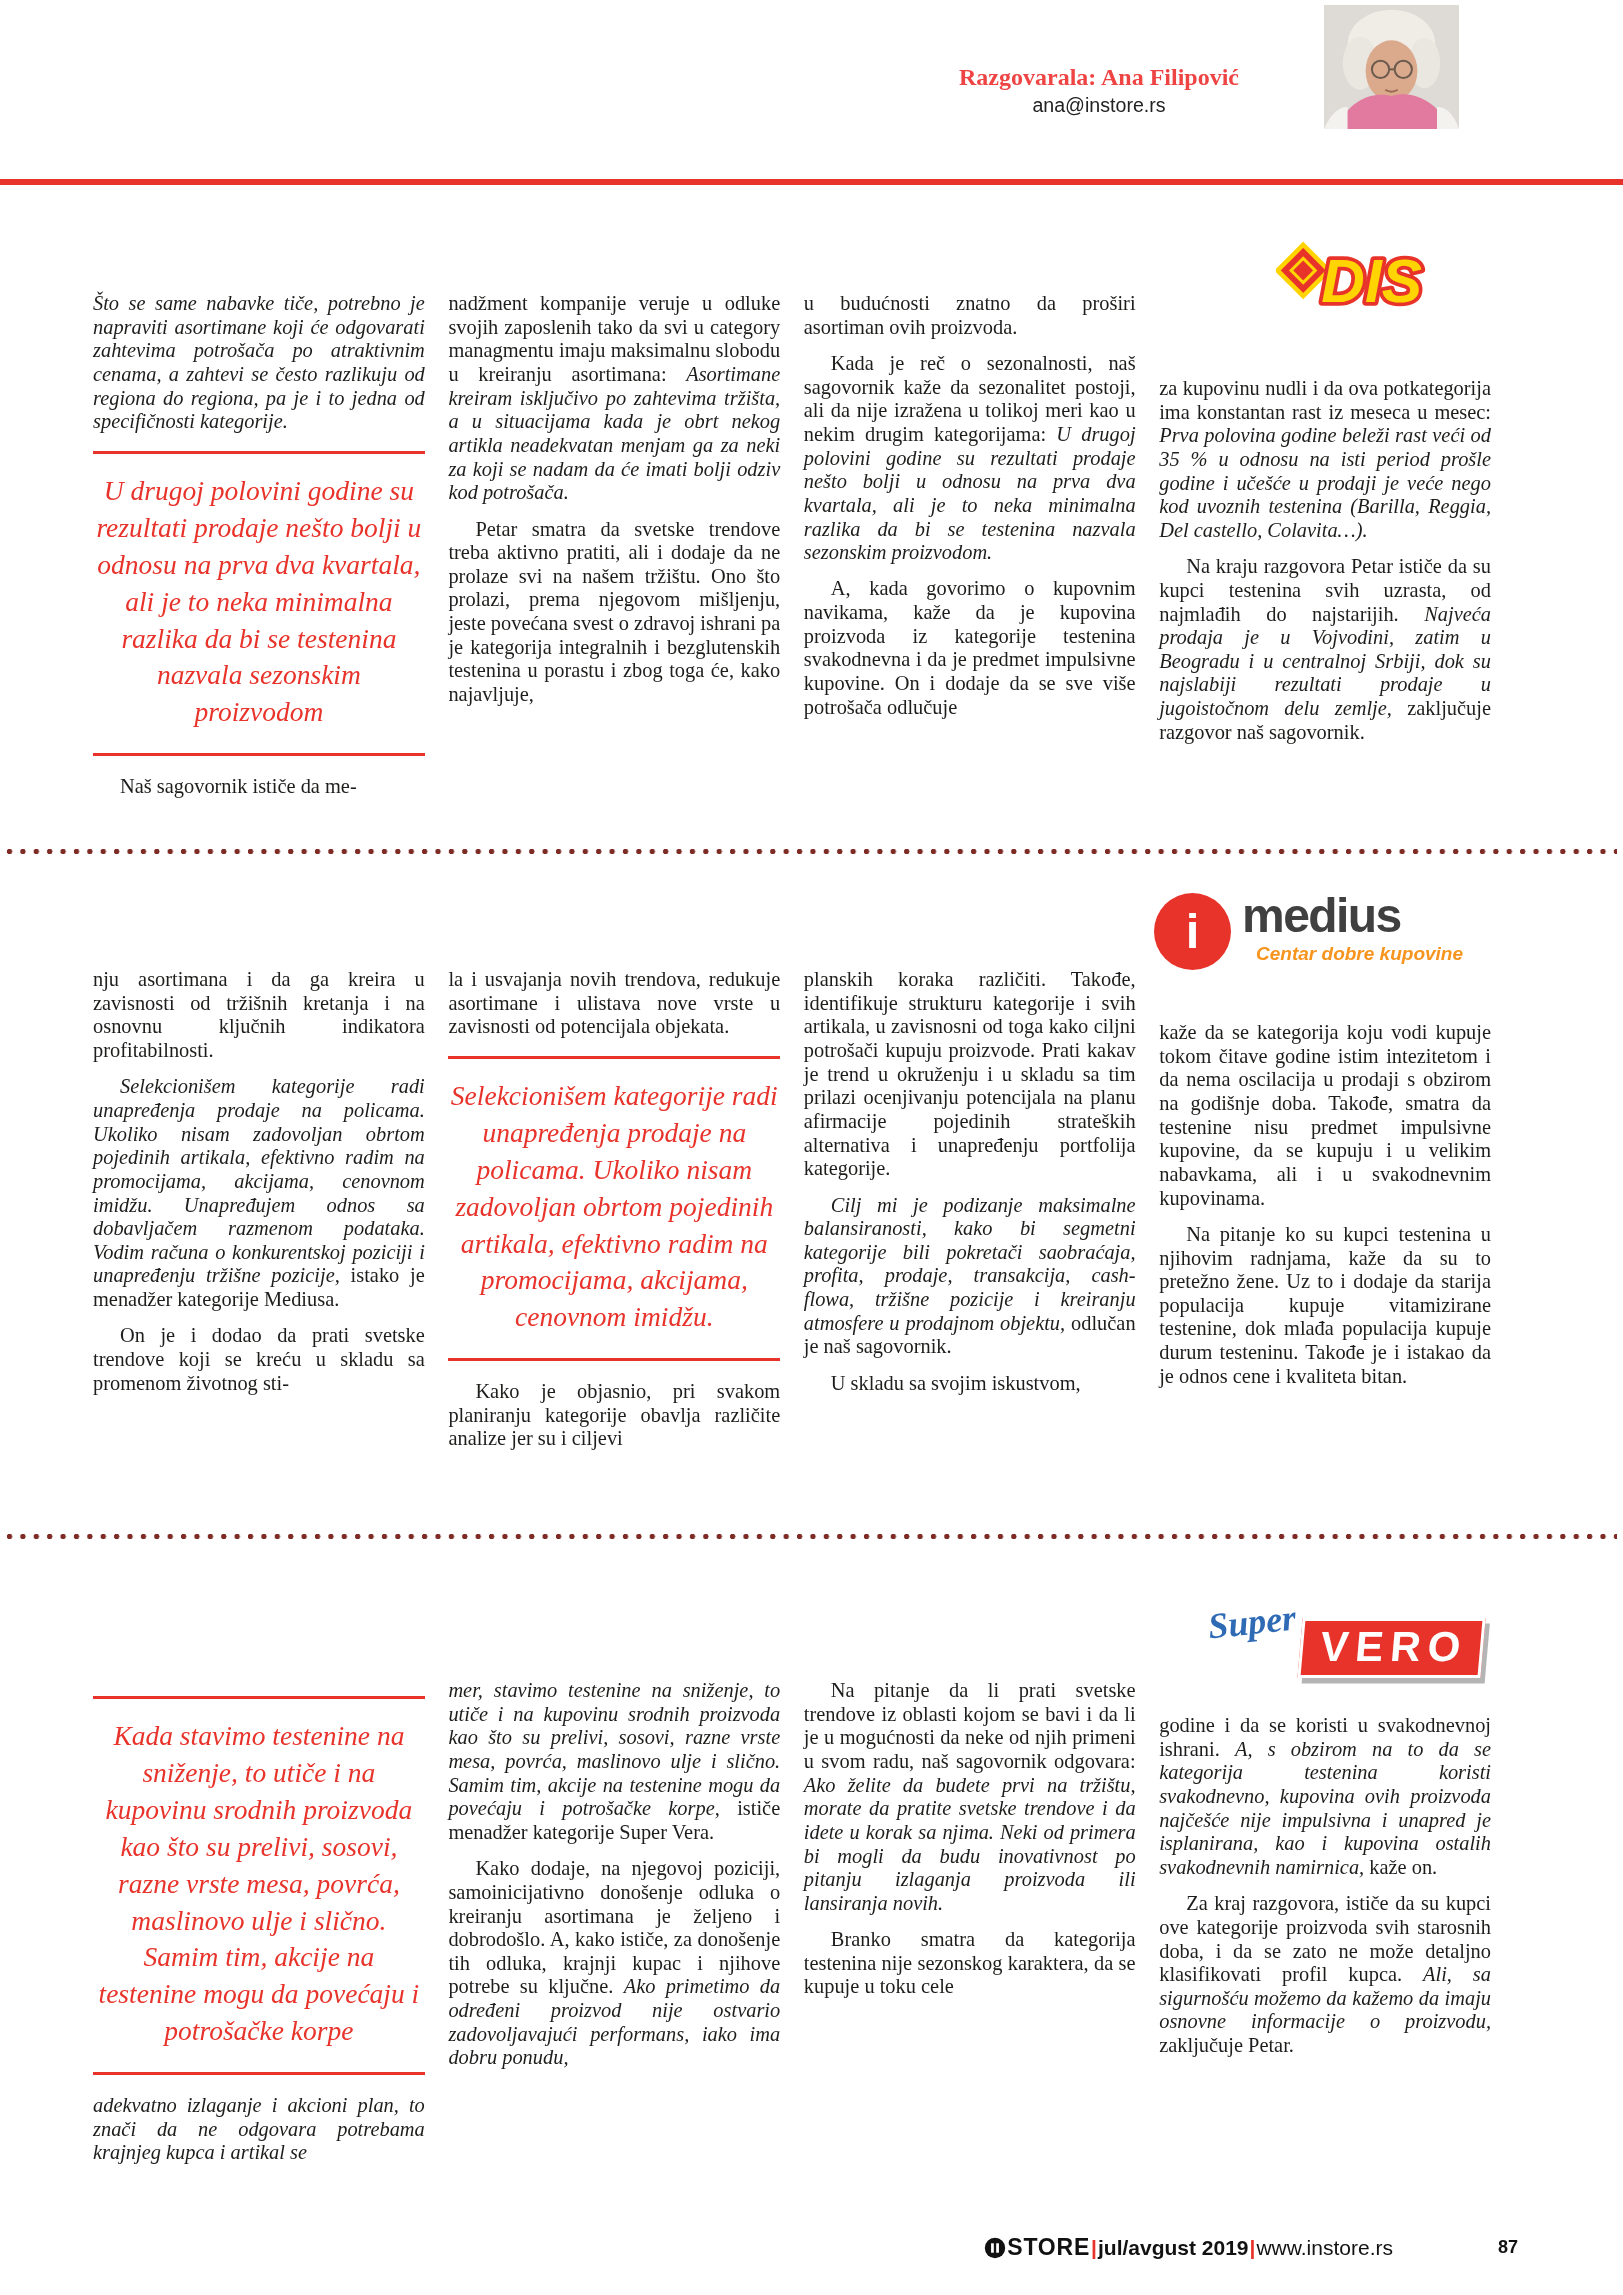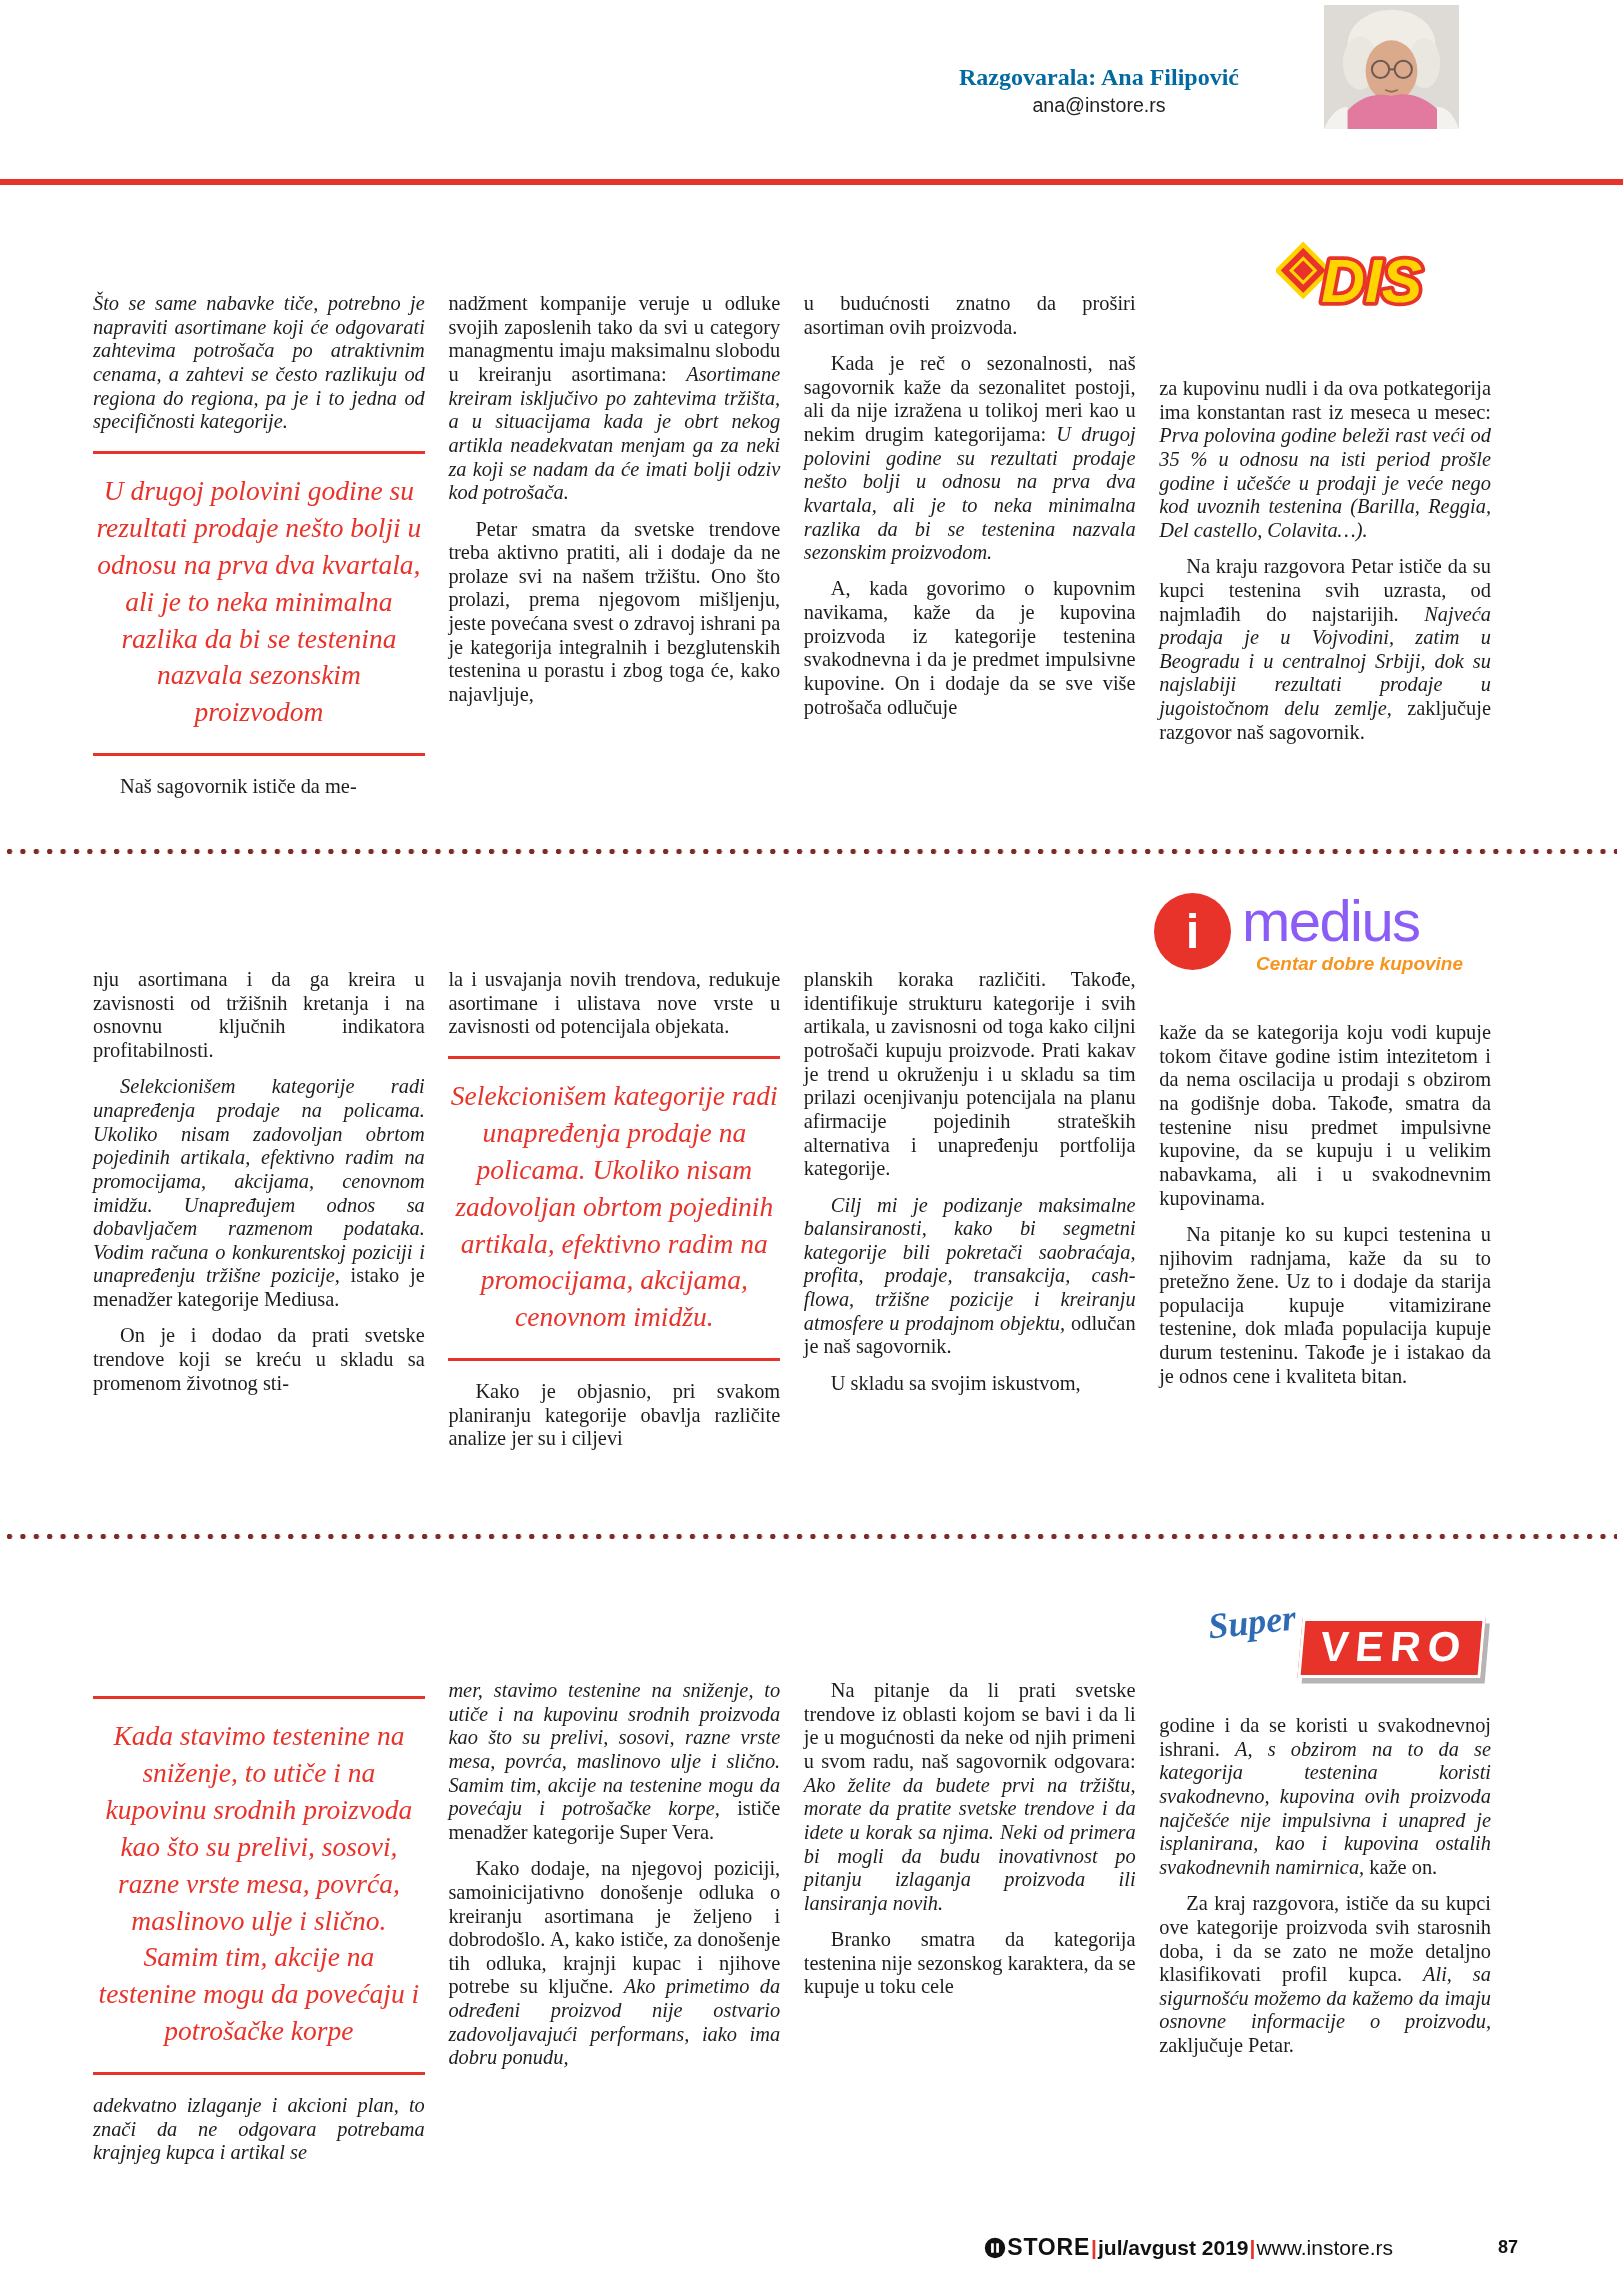--- a/index.html
+++ b/index.html
@@ -6,21 +6,21 @@
   html,body { background:#ffffff; }
   .page {
     position:relative; width:1623px; height:2295px; margin:0 auto;
     background:#ffffff; overflow:hidden;
     font-family:"Liberation Serif", serif; color:#1d1d1b;
   }
 
   
   .photo { position:absolute; top:4.7px; left:1324px; width:135px; height:124px; overflow:hidden; }
   .byline-block { position:absolute; top:64px; left:895px; width:408px; text-align:center; }
-  .byline { font-family:"Liberation Serif", serif; font-weight:bold; font-size:24px; color:#0369a1; }
+  .byline { font-family:"Liberation Serif", serif; font-weight:bold; font-size:24px; color:#ef4444; }
   .byline-email { font-family:"Liberation Sans", sans-serif; font-size:19.6px; color:#222; margin-top:3.1px; }
   .top-rule { position:absolute; top:179px; left:0; width:1623px; height:6.3px; background:#e8332b; }
 
   
   .section {
     position:absolute; left:93px; width:1398px;
     display:grid; grid-template-columns:repeat(4, 1fr); column-gap:23.6px;
   }
   #section-1 { top:292px; }
   #section-2 { top:968px; }
@@ -52,22 +52,22 @@
 
   
   .logo-dis { position:absolute; top:-63px; right:64px; width:151px; height:101px; }
   .logo-medius { position:absolute; top:-75px; right:28px; display:flex; align-items:flex-start; gap:11px; }
   .medius-circle {
     width:77px; height:77px; border-radius:50%; background:#e8332b; color:#fff;
     display:flex; align-items:center; justify-content:center;
     font-family:"Liberation Sans", sans-serif; font-weight:bold; font-size:49px; line-height:1;
   }
   .medius-name {
-    font-family:"Liberation Sans", sans-serif; font-weight:normal; font-size:58px;
-    color:#8b5cf6; letter-spacing:-1.6px; line-height:0.95; text-transform:lowercase;
+    font-family:"Liberation Sans", sans-serif; font-weight:bold; font-size:48px;
+    color:#404040; letter-spacing:-1.6px; line-height:0.95; text-transform:lowercase;
   }
   .medius-tagline {
     font-family:"Liberation Sans", sans-serif; font-style:italic; font-weight:bold;
     font-size:19px; color:#f7941e; text-align:right; margin-top:4.7px;margin-left:14px;
   }
   .logo-vero { position:absolute; top:-75px; right:7.9px; width:275px; height:80px; }
   .vero-super {
     position:absolute; left:0; top:-3.1px; z-index:2;
     font-family:"Liberation Serif", serif; font-style:italic; font-weight:bold;
     font-size:36px; color:#2f6bb5; transform:rotate(-6deg); display:inline-block;

